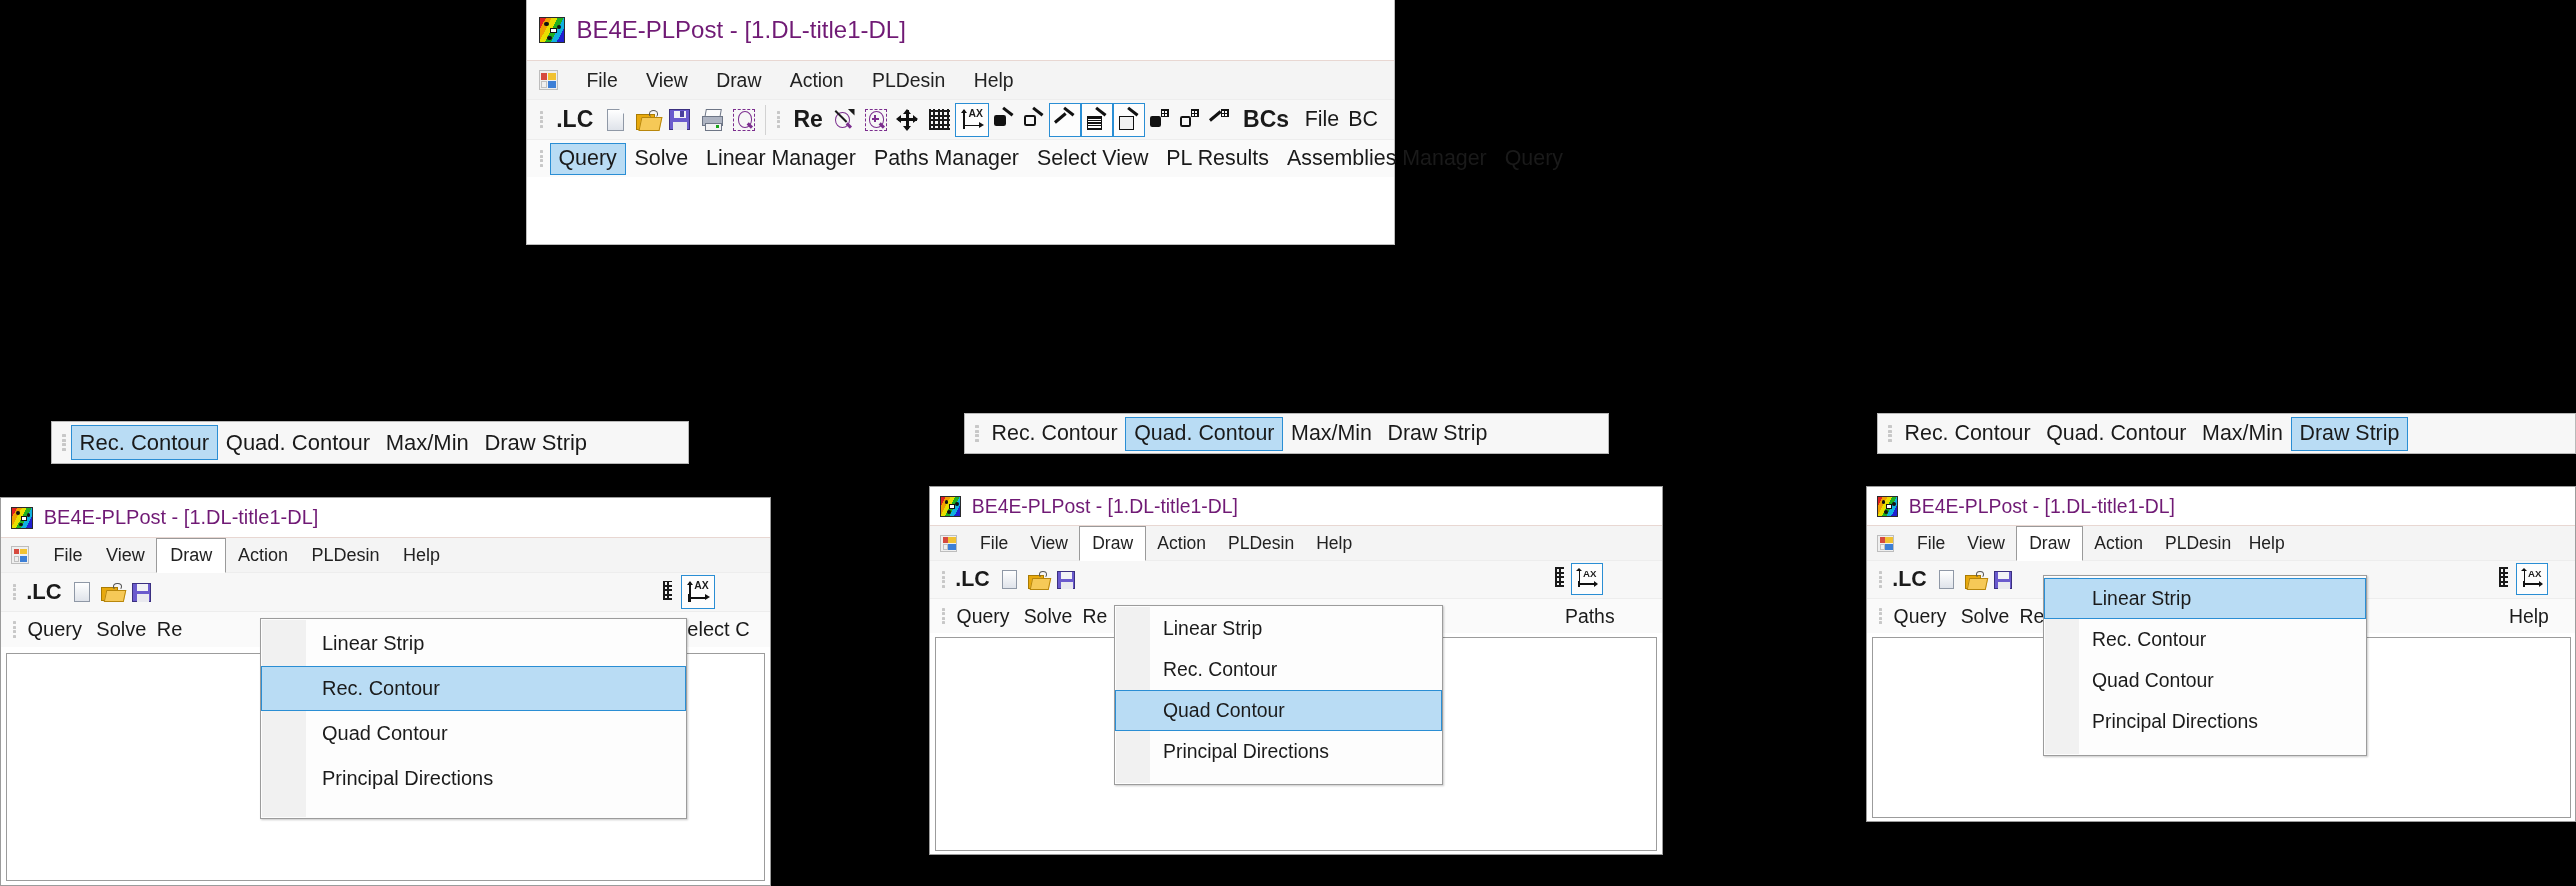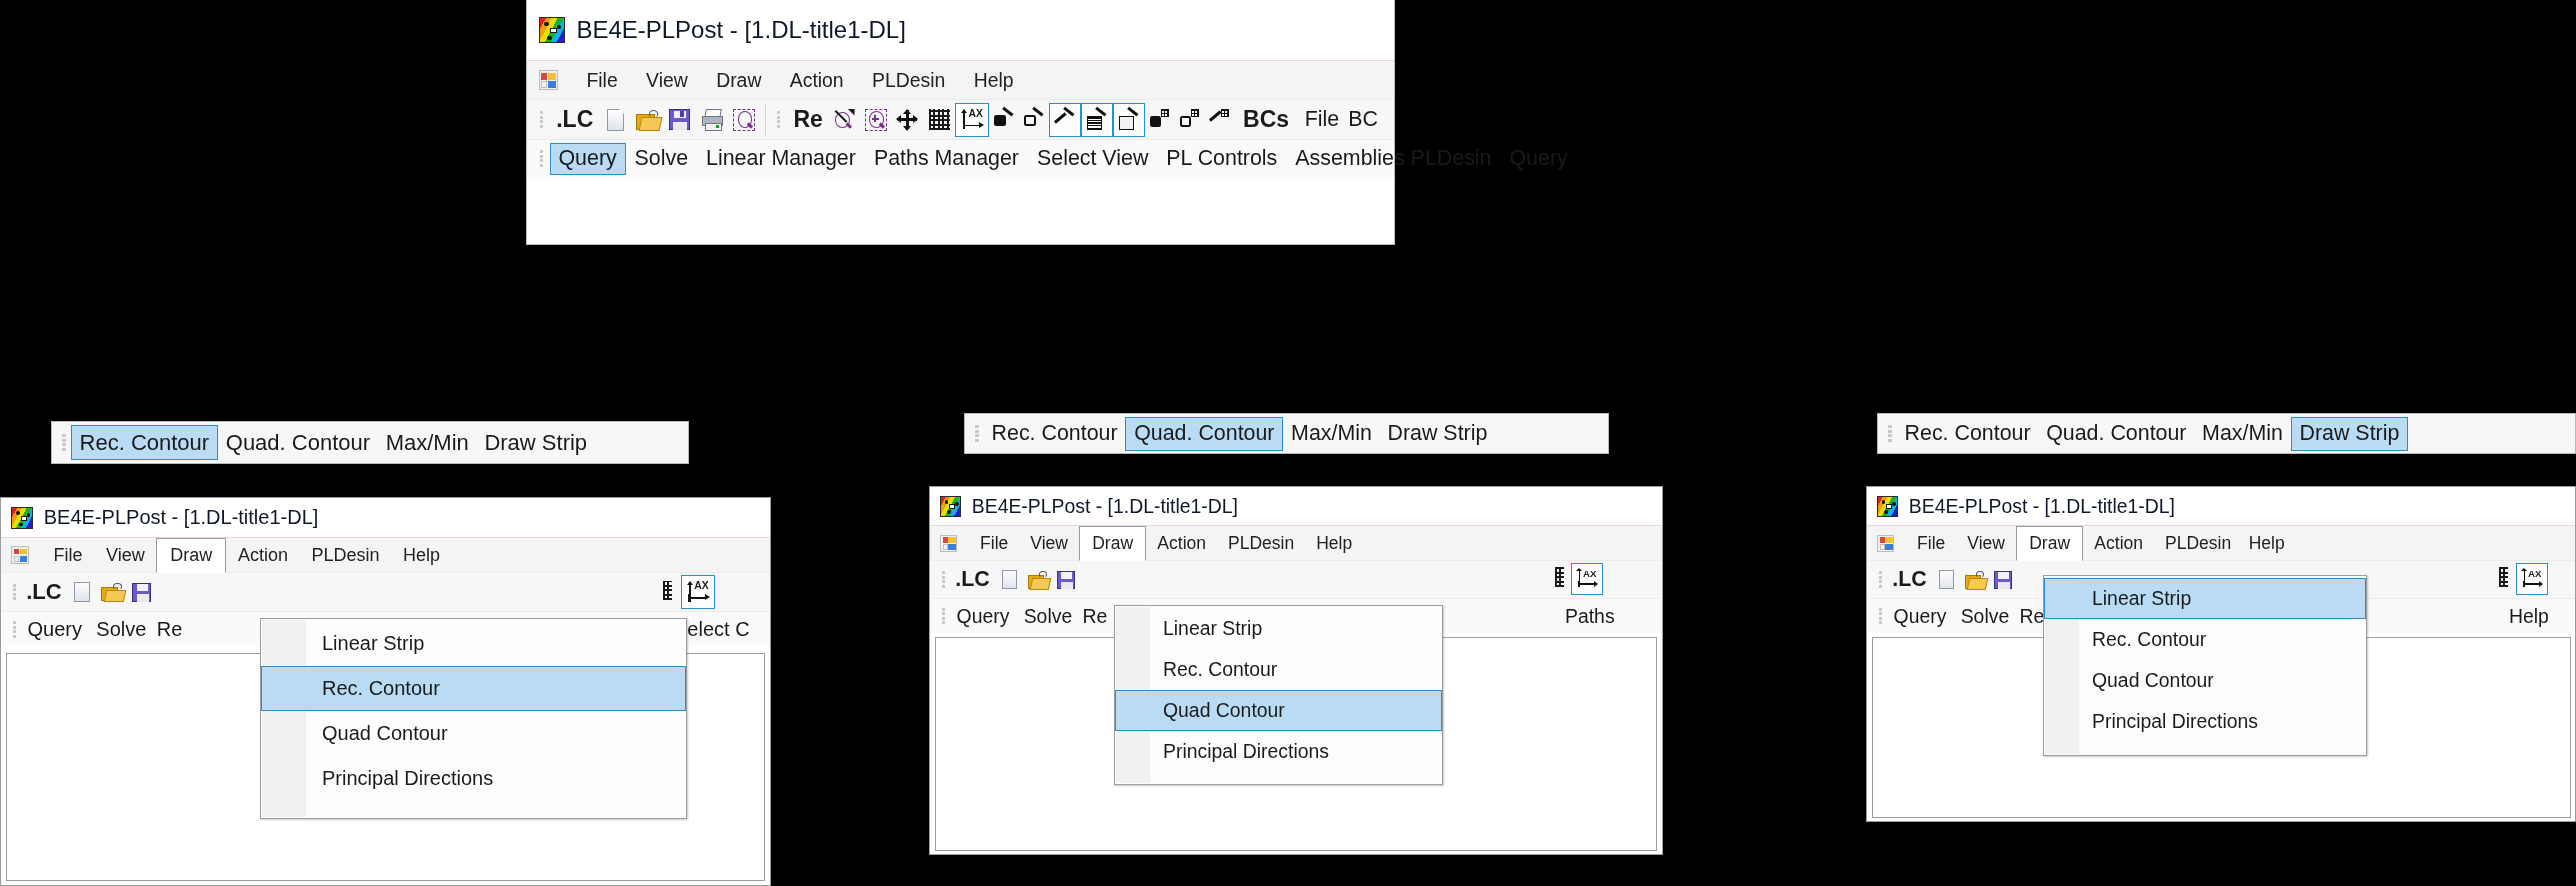--- a/index.html
+++ b/index.html
@@ -2,21 +2,21 @@
 <html style="font-size:10.4px"><head>
 <meta charset="utf-8">
 <style>
   html,body{margin:0;padding:0;background:#000;}
   body{width:2576px;height:887px;position:relative;overflow:hidden;
        font-family:"Liberation Sans",sans-serif;}
 
   
   .win{position:absolute;background:#fff;box-sizing:border-box;}
   .titlebar{display:flex;align-items:center;background:#fff;box-sizing:border-box;}
-  .title-text{color:#0f172a;white-space:nowrap;}
+  .title-text{color:#701a75;white-space:nowrap;}
   .menubar{display:flex;align-items:center;background:#f4f4f4;
            border-top:0.6px solid #e8d7d2;box-sizing:border-box;position:relative;}
   .menu-item{color:#222;white-space:nowrap;box-sizing:border-box;
              display:flex;align-items:center;justify-content:center;}
   .menu-item.open{background:#fff;border:0.6px solid #9a9a9a;border-bottom-color:#fff;
                   position:relative;z-index:40;}
   .toolbar{display:flex;align-items:center;background:#f7f7f7;box-sizing:border-box;
            position:relative;}
   .tb-row2{background:#fafafa;}
   .grip{display:flex;flex-direction:column;justify-content:center;gap:1.3px;}
@@ -266,22 +266,22 @@
       <i style="width:3.2px;height:3.2px;"></i>
         <i style="width:3.2px;height:3.2px;"></i>
       <i style="width:3.2px;height:3.2px;"></i>
         <i style="width:3.2px;height:3.2px;"></i>
     </span>
     <span class="tbtn sel" style="font-size:21.4px;padding:0 7.8px;height:32px;">Query</span>
     <span class="tbtn" style="font-size:21.4px;padding:0 9px;height:32px;">Solve</span>
     <span class="tbtn" style="font-size:21.4px;padding:0 9px;height:32px;">Linear Manager</span>
     <span class="tbtn" style="font-size:21.4px;padding:0 9px;height:32px;">Paths Manager</span>
     <span class="tbtn" style="font-size:21.4px;padding:0 9px;height:32px;">Select View</span>
-    <span class="tbtn" style="font-size:21.4px;padding:0 9px;height:32px;">PL Controls</span>
-    <span class="tbtn" style="font-size:21.4px;padding:0 9px;height:32px;">Assemblies PLDesin</span>
+    <span class="tbtn" style="font-size:21.4px;padding:0 9px;height:32px;">PL Results</span>
+    <span class="tbtn" style="font-size:21.4px;padding:0 9px;height:32px;">Assemblies Manager</span>
     <span class="tbtn" style="font-size:21.4px;padding:0 9px;height:32px;">Query</span>
   </div>
 </div>
 
 <div class="toolbar" style="position:absolute;left:51px;top:421px;width:638px;height:43px;
             background:#f7f7f7;border:0.6px solid #b8b8b8;padding-left:5.2px;">
   <span class="grip" style="height:26px;margin:0 5.2px;">
     <i style="width:3.2px;height:3.2px;"></i>
       <i style="width:3.2px;height:3.2px;"></i>
     <i style="width:3.2px;height:3.2px;"></i>

